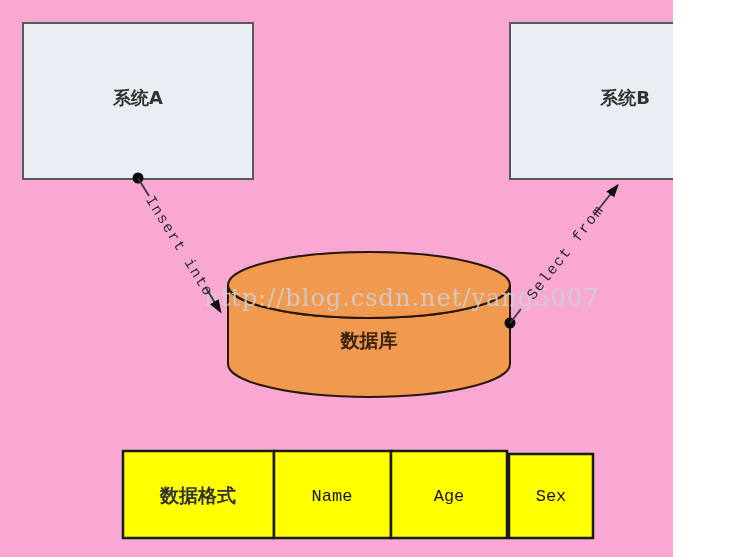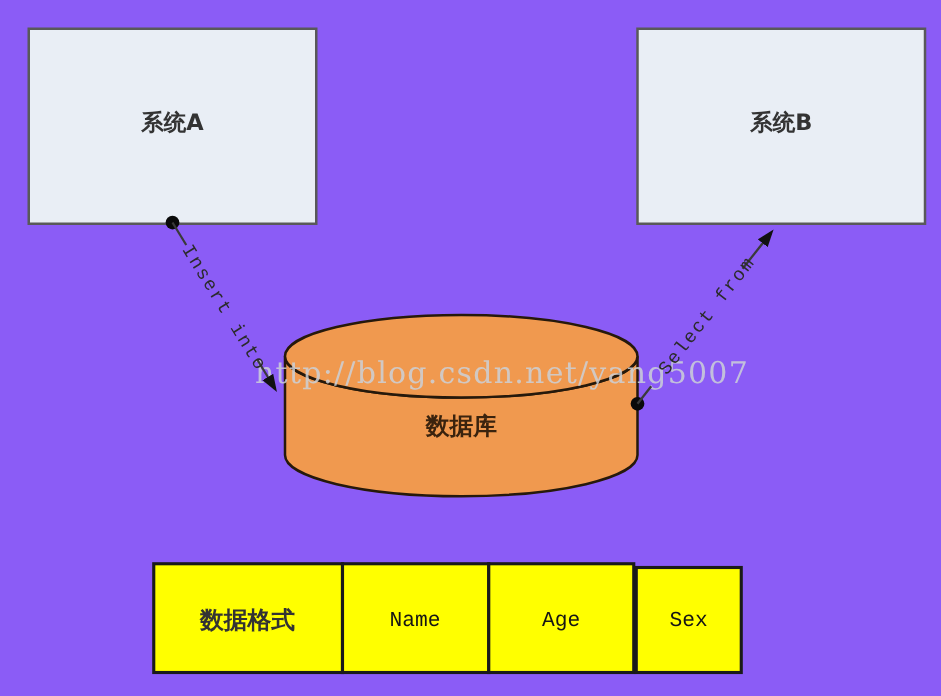--- a/index.html
+++ b/index.html
@@ -2,23 +2,23 @@
 <html><head>
 <meta charset="utf-8">
 <style>
   html, body {
     margin: 0;
     padding: 0;
     background: #ffffff;
   }
   .canvas {
     position: relative;
-    width: 753px;
+    width: 673px;
     height: 557px;
-    background: #8b5cf6;
+    background: #f9a8d4;
     overflow: hidden;
     font-family: "Liberation Sans", sans-serif;
   }
   svg { display: block; }
   .cn-label {
     font-family: "DejaVu Sans", sans-serif;
     font-weight: bold;
     fill: #333333;
   }
   .db-label {

